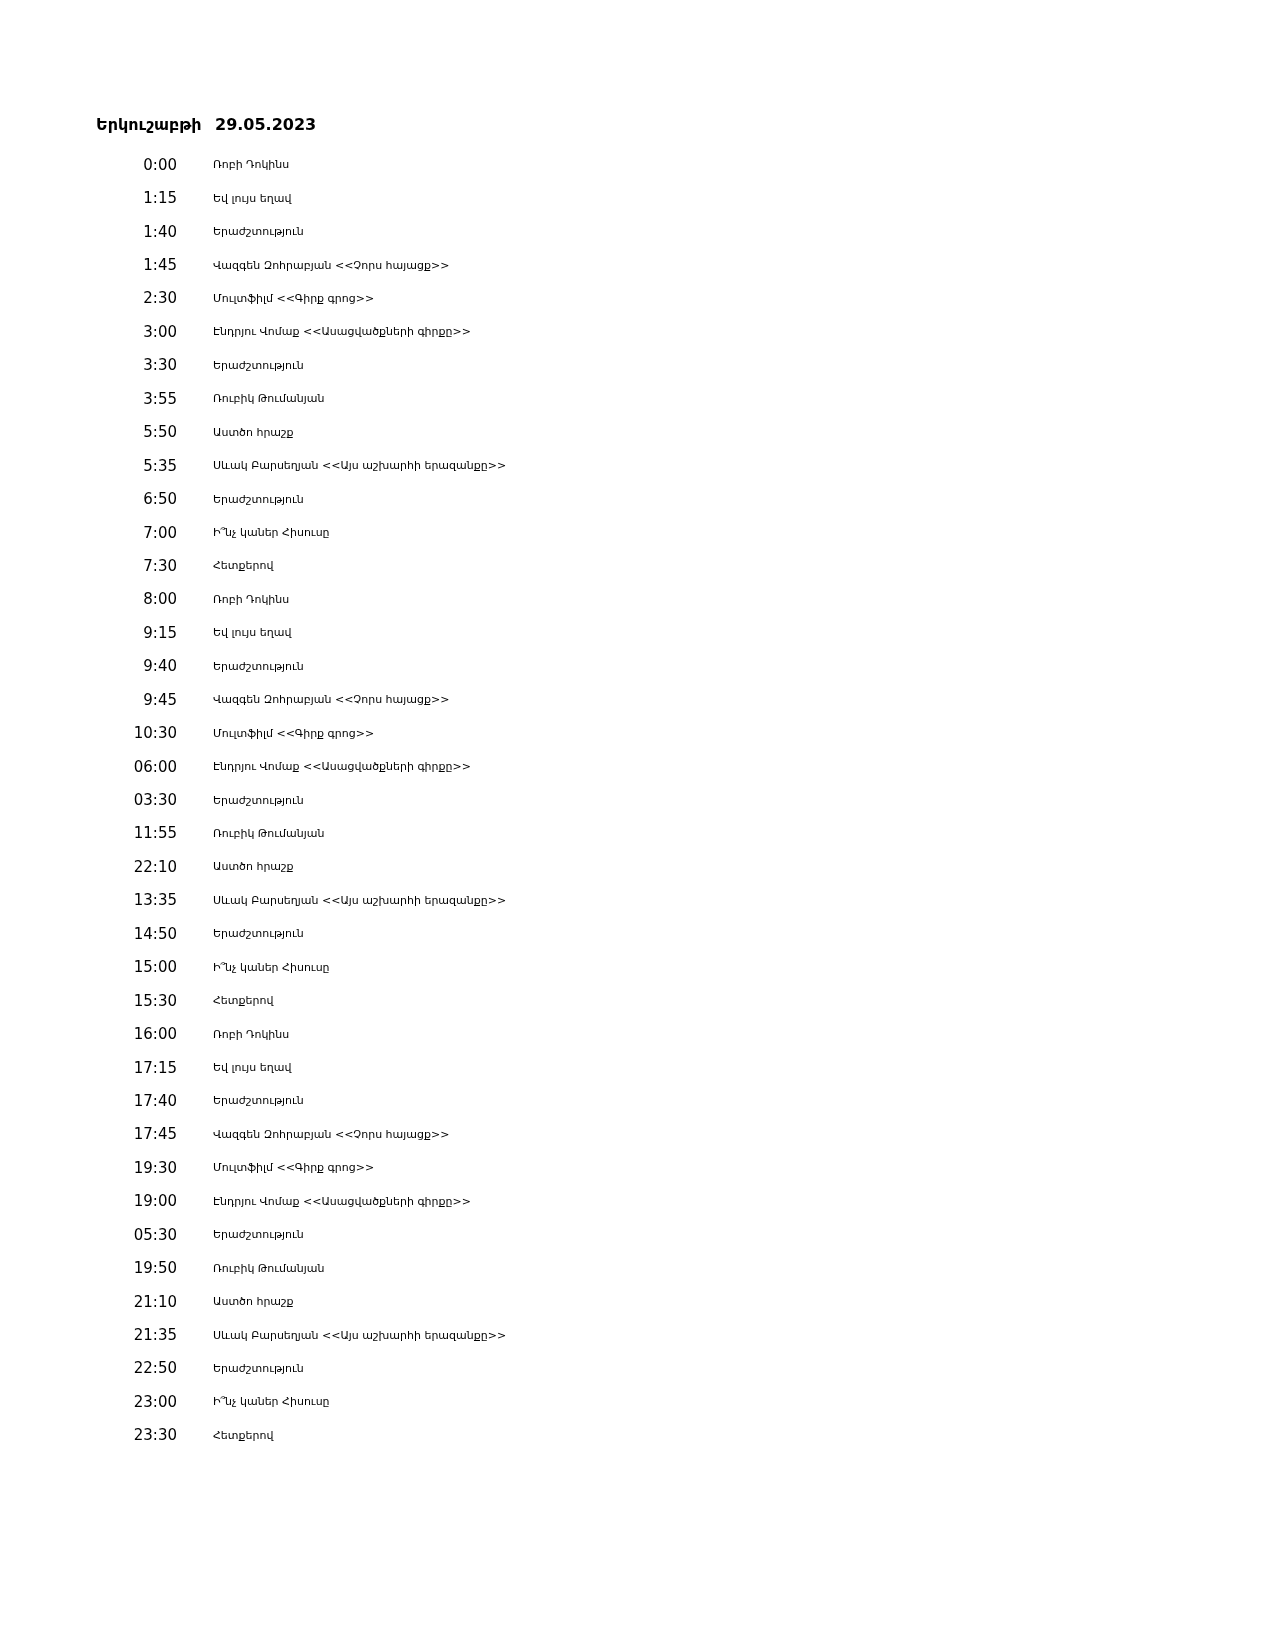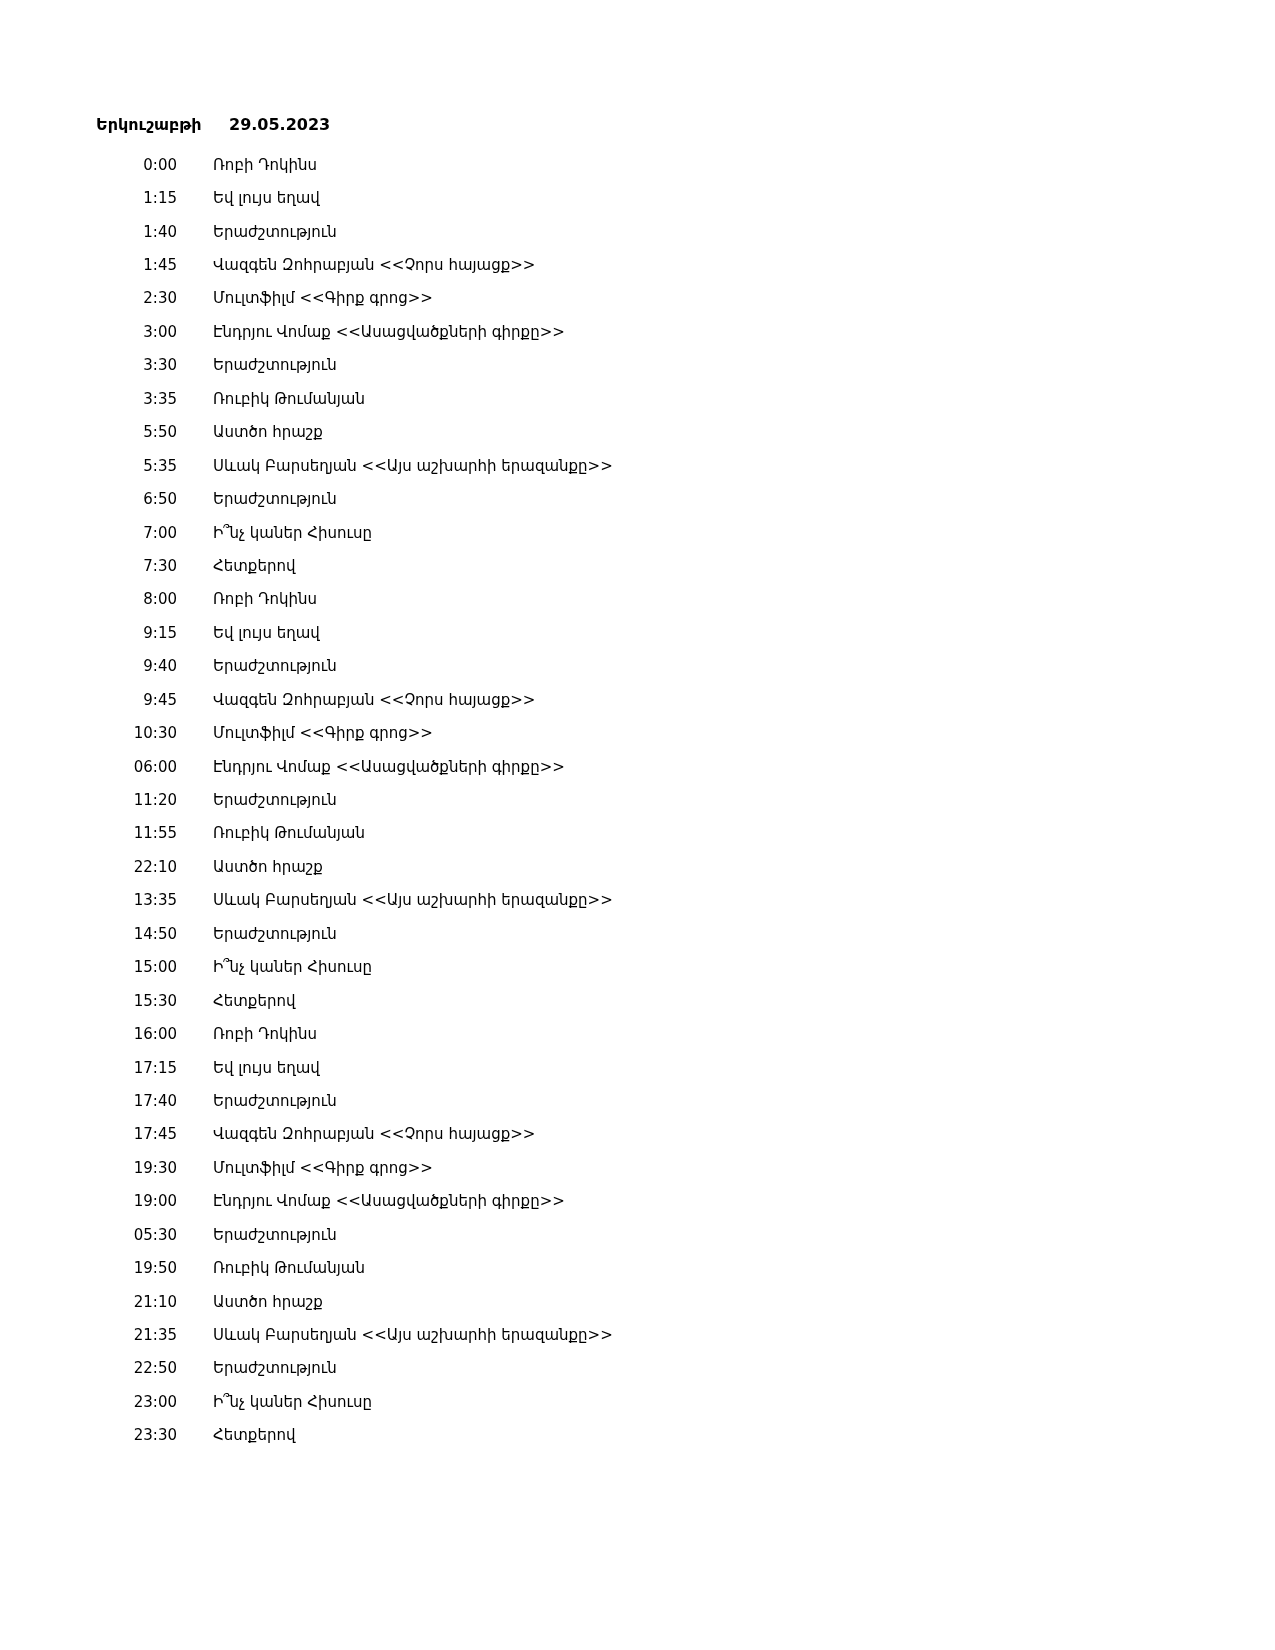--- a/index.html
+++ b/index.html
@@ -26,21 +26,21 @@
   .header .day {
     position: absolute;
     left: 96px;
     top: 0;
     font-size: 16px;
     font-weight: 700;
     white-space: nowrap;
   }
   .header .date {
     position: absolute;
-    left: 229px;
+    left: 215px;
     top: 0;
     font-size: 16px;
     font-weight: 700;
     white-space: nowrap;
   }
   .list {
     position: absolute;
     top: 148px;
     left: 0;
     right: 0;
@@ -52,21 +52,21 @@
   }
   .time {
     width: 177px;
     flex: 0 0 177px;
     text-align: right;
     font-size: 15px;
     white-space: nowrap;
   }
   .title {
     margin-left: 36px;
-    font-size: 15px;
+    font-size: 11px;
     white-space: nowrap;
   }
 </style>
 </head>
 <body>
 
 <div class="page">
   <div class="header">
     <span class="day">Երկուշաբթի</span>
     <span class="date">29.05.2023</span>
@@ -103,21 +103,21 @@
         <span class="time">3:00</span>
         <span class="title">Էնդրյու Վոմաք &lt;&lt;Ասացվածքների գիրքը&gt;&gt;</span>
       </div>
 
       <div class="row">
         <span class="time">3:30</span>
         <span class="title">Երաժշտություն</span>
       </div>
 
       <div class="row">
-        <span class="time">3:35</span>
+        <span class="time">3:55</span>
         <span class="title">Ռուբիկ Թումանյան</span>
       </div>
 
       <div class="row">
         <span class="time">5:50</span>
         <span class="title">Աստծո հրաշք</span>
       </div>
 
       <div class="row">
         <span class="time">5:35</span>
@@ -163,21 +163,21 @@
         <span class="time">10:30</span>
         <span class="title">Մուլտֆիլմ &lt;&lt;Գիրք գրոց&gt;&gt;</span>
       </div>
 
       <div class="row">
         <span class="time">06:00</span>
         <span class="title">Էնդրյու Վոմաք &lt;&lt;Ասացվածքների գիրքը&gt;&gt;</span>
       </div>
 
       <div class="row">
-        <span class="time">11:20</span>
+        <span class="time">03:30</span>
         <span class="title">Երաժշտություն</span>
       </div>
 
       <div class="row">
         <span class="time">11:55</span>
         <span class="title">Ռուբիկ Թումանյան</span>
       </div>
 
       <div class="row">
         <span class="time">22:10</span>

